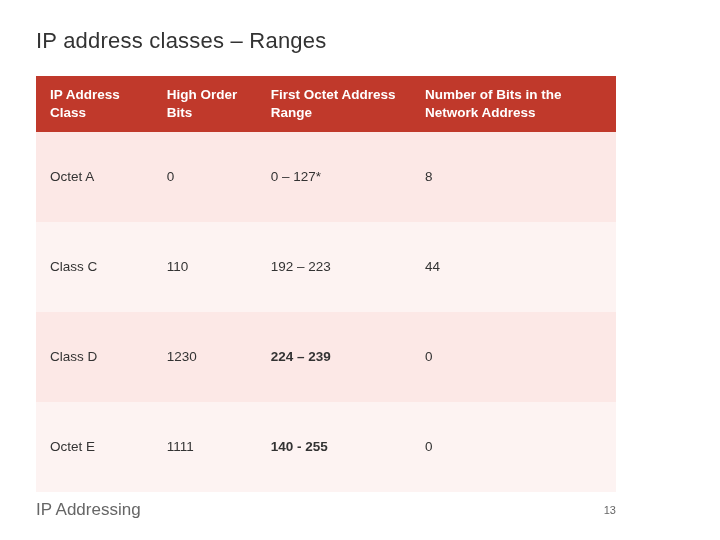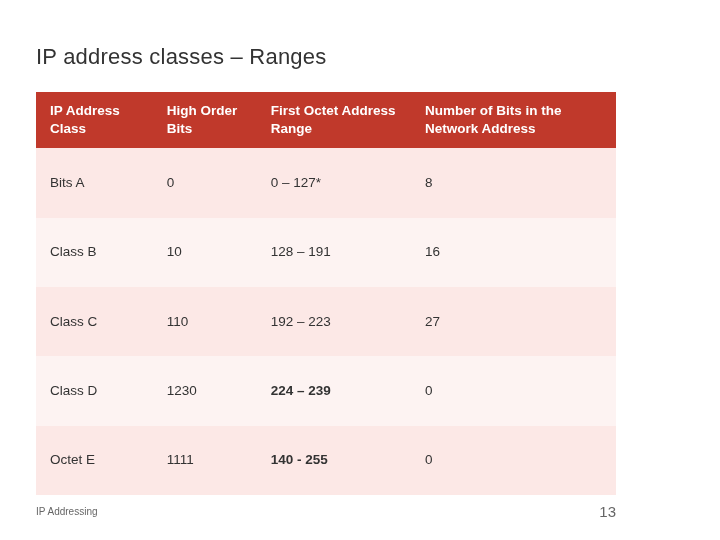--- a/index.html
+++ b/index.html
@@ -6,21 +6,21 @@
     body {
       width: 720px;
       height: 540px;
       background: #ffffff;
       font-family: 'Segoe UI', Arial, sans-serif;
       overflow: hidden;
     }
     .page {
       width: 652px;
       height: 540px;
-      padding: 44px 36px 20px 36px;
+      padding: 28px 36px 20px 36px;
       display: flex;
       flex-direction: column;
     }
     .title {
       font-size: 22px;
       font-weight: 400;
       color: #333;
       margin-bottom: 22px;
       letter-spacing: 0.01em;
     }
@@ -58,61 +58,55 @@
     .bold-italic {
       font-weight: 700;
     }
     .footer {
       display: flex;
       justify-content: space-between;
       align-items: center;
       margin-top: 8px;
     }
     .footer-label {
-      font-size: 10px;
+      font-size: 17px;
       color: #666;
     }
     .footer-page {
-      font-size: 15px;
+      font-size: 11px;
       color: #666;
     }
   </style>
 </head>
 <body>
 
 <div class="page">
   <div class="title">IP address classes – Ranges</div>
 
   <table>
     <thead>
       <tr>
         <th>IP Address Class</th>
         <th>High Order Bits</th>
         <th>First Octet Address Range</th>
         <th>Number of Bits in the Network Address</th>
       </tr>
     </thead>
     <tbody id="table-body">
     <tr>
-          <td>Bits A</td>
+          <td>Octet A</td>
           <td>0</td>
           <td>0 – 127*</td>
           <td>8</td>
         </tr>
         <tr>
-          <td>Class B</td>
-          <td>10</td>
-          <td>128 – 191</td>
-          <td>16</td>
-        </tr>
-        <tr>
           <td>Class C</td>
           <td>110</td>
           <td>192 – 223</td>
-          <td>27</td>
+          <td>44</td>
         </tr>
         <tr>
           <td>Class D</td>
           <td>1230</td>
           <td class="bold-italic">224 – 239</td>
           <td>0</td>
         </tr>
         <tr>
           <td>Octet E</td>
           <td>1111</td>

